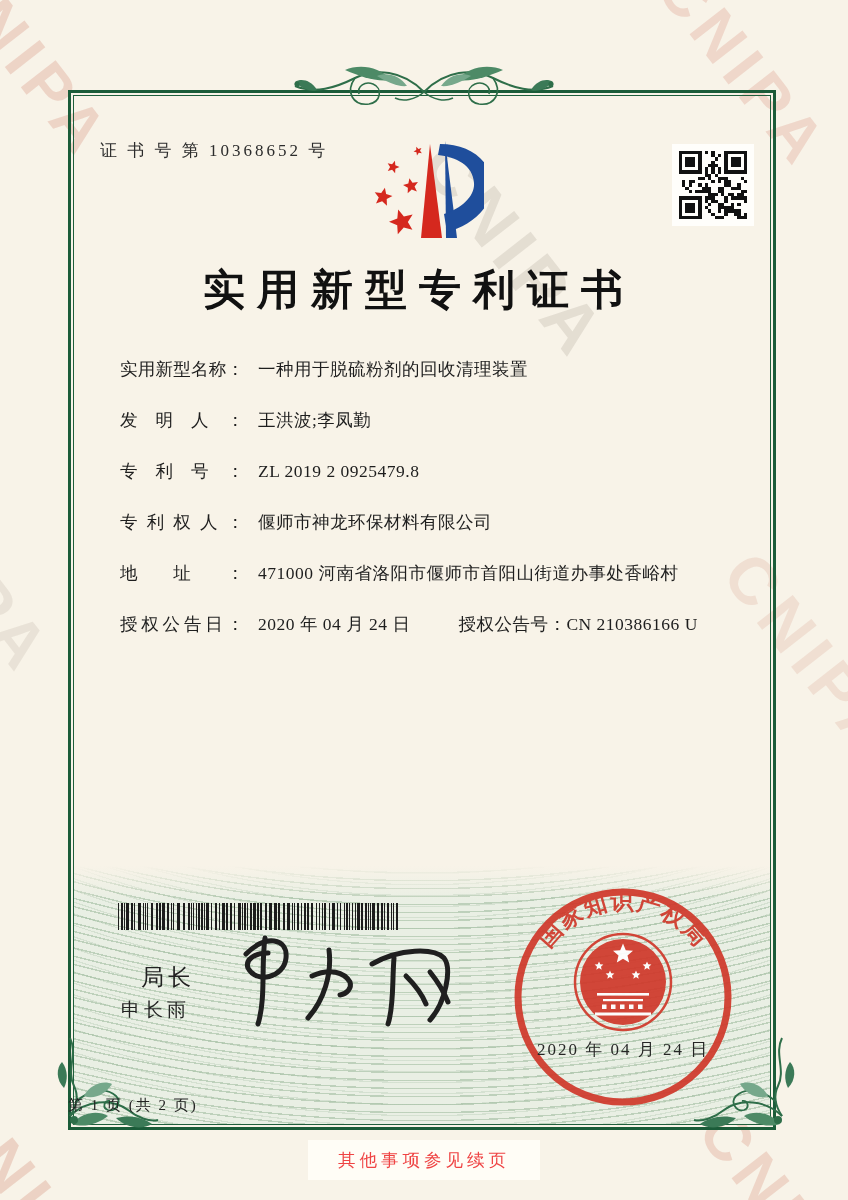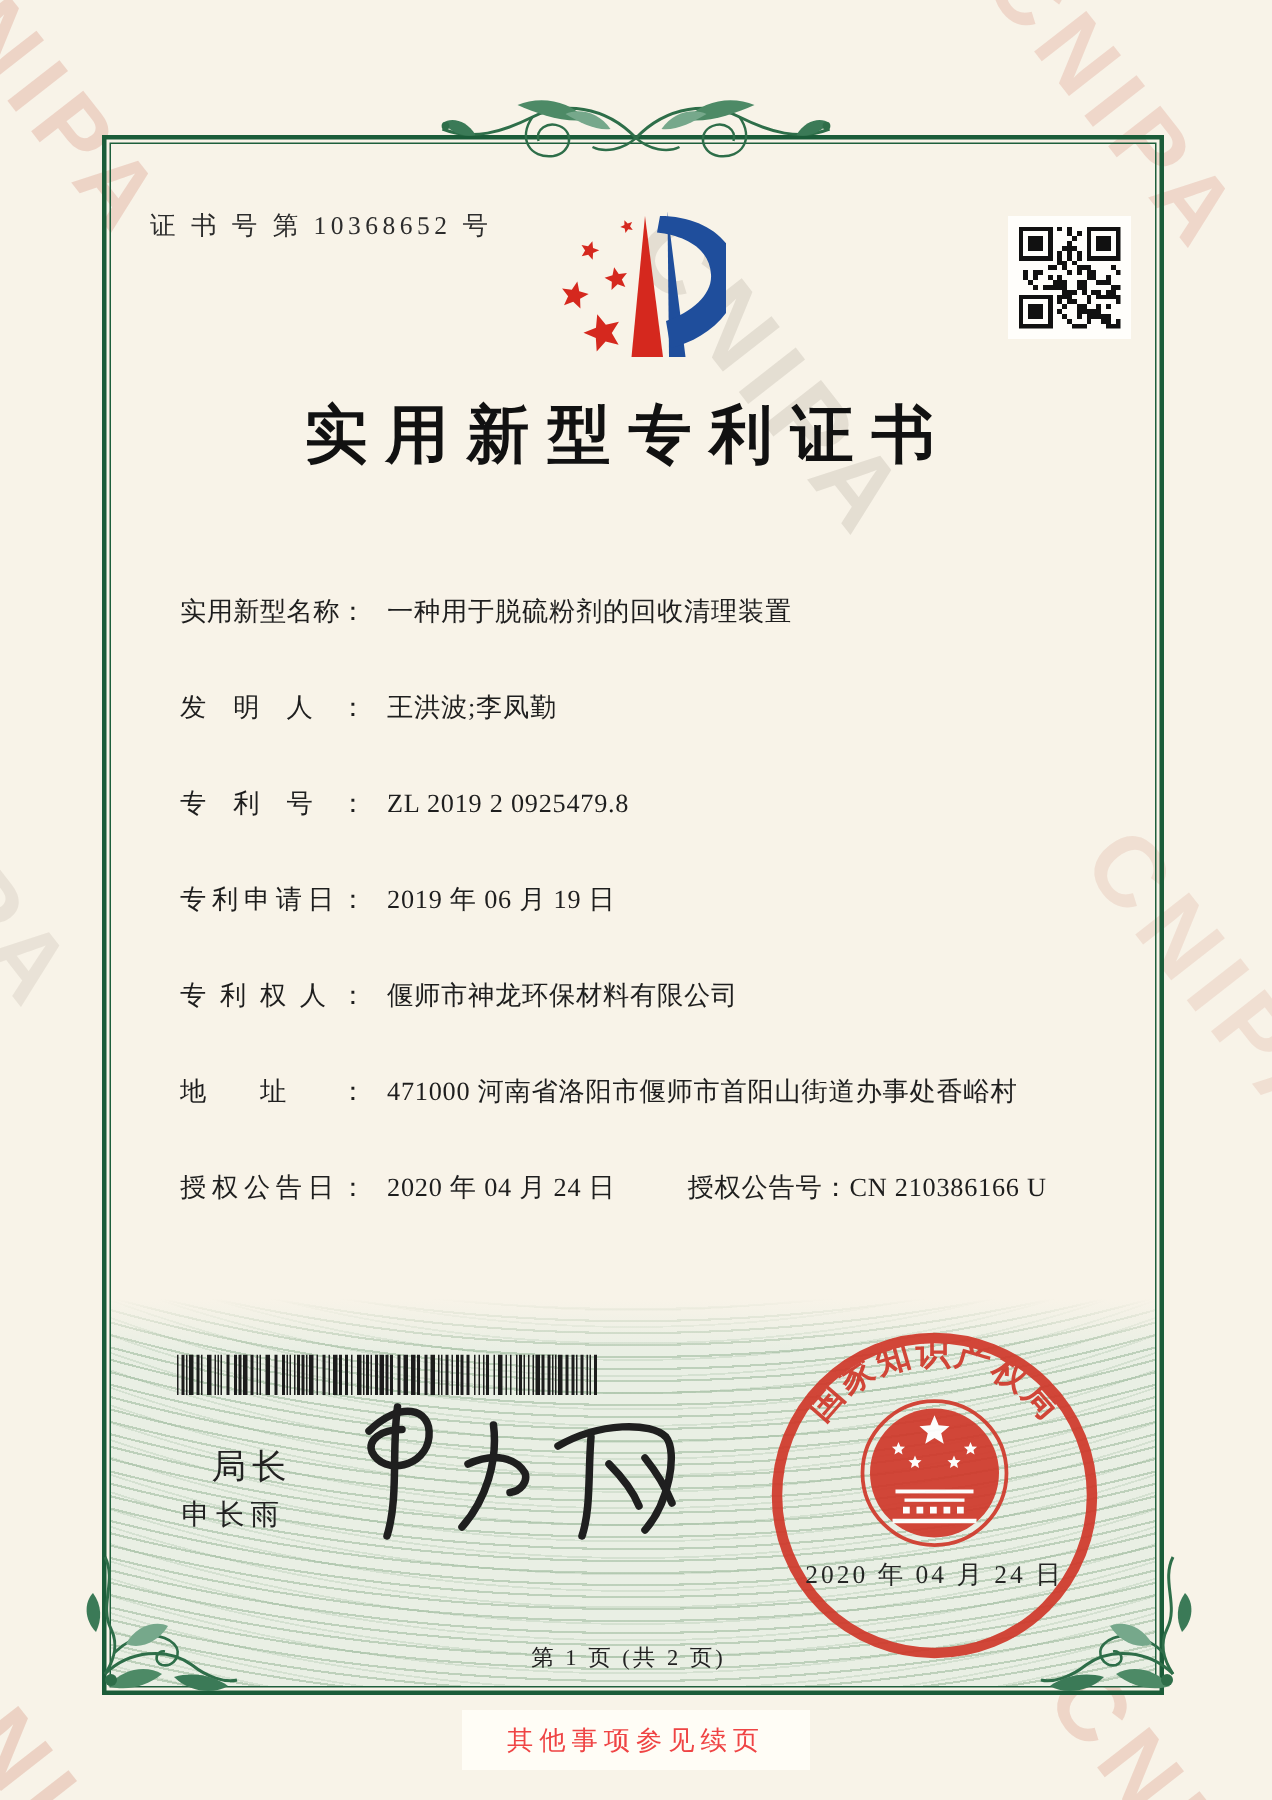--- a/index.html
+++ b/index.html
@@ -35,42 +35,42 @@
   
   .cert-no{position:absolute;left:100px;top:139px;font-size:17px;letter-spacing:3px;color:#2c2c2c;}
   .logo{position:absolute;left:356px;top:134px;}
   .qr-box{position:absolute;left:672px;top:144px;width:82px;height:82px;background:#fffefb;
           display:flex;align-items:center;justify-content:center;}
   .title{position:absolute;left:68px;top:262px;width:702px;text-align:center;
          font-size:42px;font-weight:bold;letter-spacing:12px;color:#111;}
 
   
   .fields{position:absolute;left:120px;top:356px;width:620px;font-size:17.5px;color:#1e1e1e;}
-  .field-row{line-height:26px;margin-bottom:25px;white-space:nowrap;display:flex;margin-top:38px;}
+  .field-row{line-height:26px;margin-bottom:25px;white-space:nowrap;display:flex;}
   .flabel{display:inline-block;width:124px;text-align:justify;text-align-last:justify;flex:0 0 124px;margin-right:14px;}
   .fvalue{letter-spacing:.5px;font-family:Liberation Serif, serif;}
   .flabel2{margin-left:48px;}
 
   
   .body-text{position:absolute;left:120px;top:699px;width:610px;font-size:17.2px;
              line-height:27.6px;text-align:justify;color:#1f1f1f;}
   .body-text p{margin:0;text-indent:2em;}
 
   
   .barcode{position:absolute;left:118px;top:903px;}
   .issuer-title{position:absolute;left:121px;top:962px;font-size:23px;letter-spacing:4px;color:#222;
                 font-family:"Liberation Sans","DejaVu Sans",sans-serif;margin-left:20px;}
   .issuer-name{position:absolute;left:121px;top:997px;font-size:19px;letter-spacing:4px;color:#222;
                font-family:"Liberation Sans","DejaVu Sans",sans-serif;}
   .signature{position:absolute;left:232px;top:922px;}
   .seal{position:absolute;left:506px;top:882px;}
   .seal-org-text{font-size:23px;font-weight:bold;letter-spacing:2px;fill:#d0382a;}
   .seal-date{font-size:17px;letter-spacing:2px;fill:#151515;font-weight:normal;}
 
-  .page-info{position:absolute;left:68px;top:1096px;width:702px;text-align:center;
+  .page-info{position:absolute;left:68px;top:1096px;width:702px;text-align:left;
              font-size:15px;letter-spacing:2px;color:#222;}
   .cont-note{position:absolute;left:50%;transform:translateX(-50%);top:1140px;
              background:#fffdf6;padding:8px 30px;font-size:17.5px;letter-spacing:4px;color:#ef4444;}
 
   .orn-top{position:absolute;left:287px;top:60px;}
   .orn-corner{position:absolute;}
   .orn-bl{left:46px;top:1032px;}
   .orn-br{left:690px;top:1032px;transform:scaleX(-1);}
 </style>
 </head>
@@ -367,24 +367,20 @@
     </div>
     <div class="field-row">
       <span class="flabel">发明人：</span>
       <span class="fvalue">王洪波;李凤勤</span>
     </div>
     <div class="field-row">
       <span class="flabel">专利号：</span>
       <span class="fvalue">ZL 2019 2 0925479.8</span>
     </div>
     <div class="field-row">
-      <span class="flabel">专利申请日：</span>
-      <span class="fvalue">2019 年 06 月 19 日</span>
-    </div>
-    <div class="field-row">
       <span class="flabel">专利权人：</span>
       <span class="fvalue">偃师市神龙环保材料有限公司</span>
     </div>
     <div class="field-row">
       <span class="flabel">地址：</span>
       <span class="fvalue">471000 河南省洛阳市偃师市首阳山街道办事处香峪村</span>
     </div>
     <div class="field-row">
       <span class="flabel">授权公告日：</span>
       <span class="fvalue">2020 年 04 月 24 日</span>

